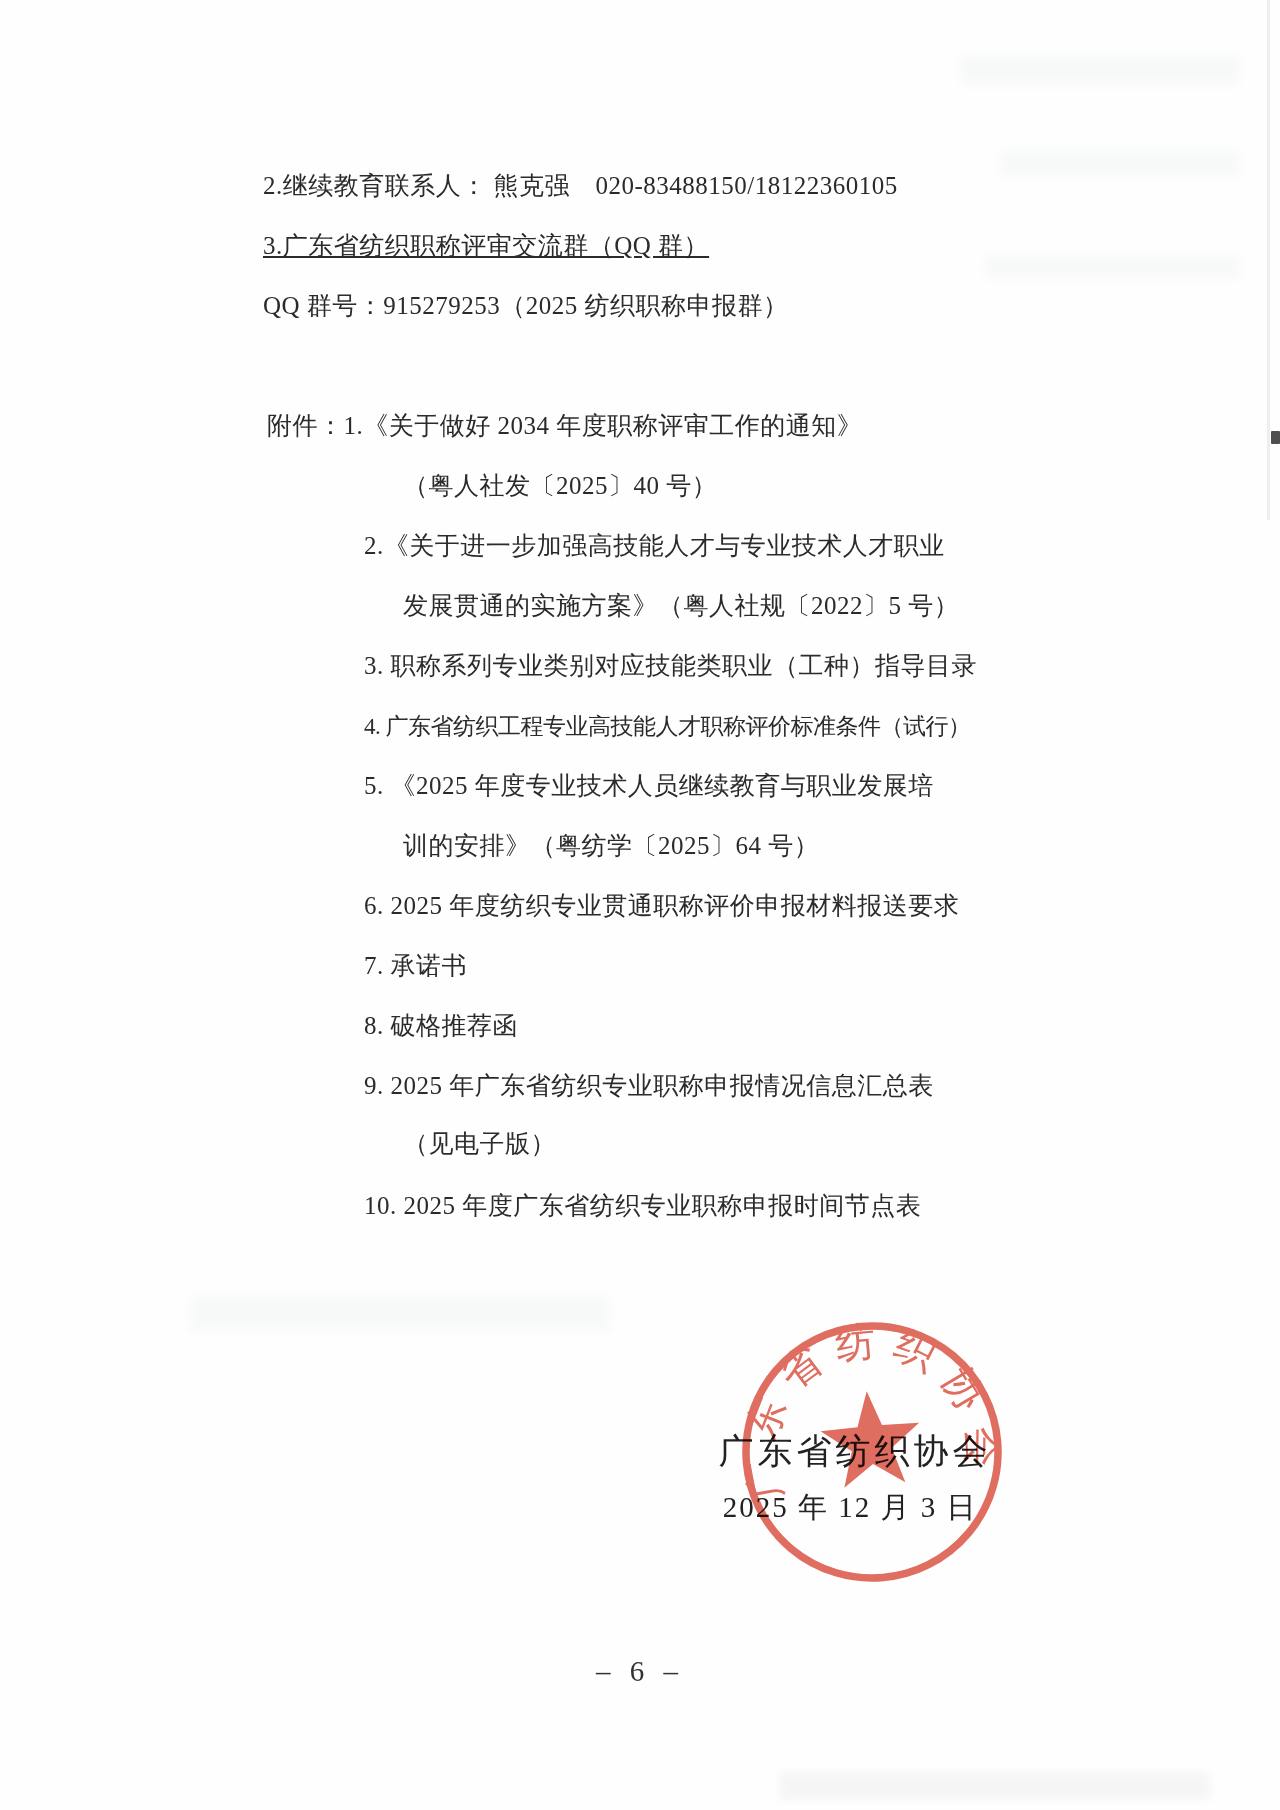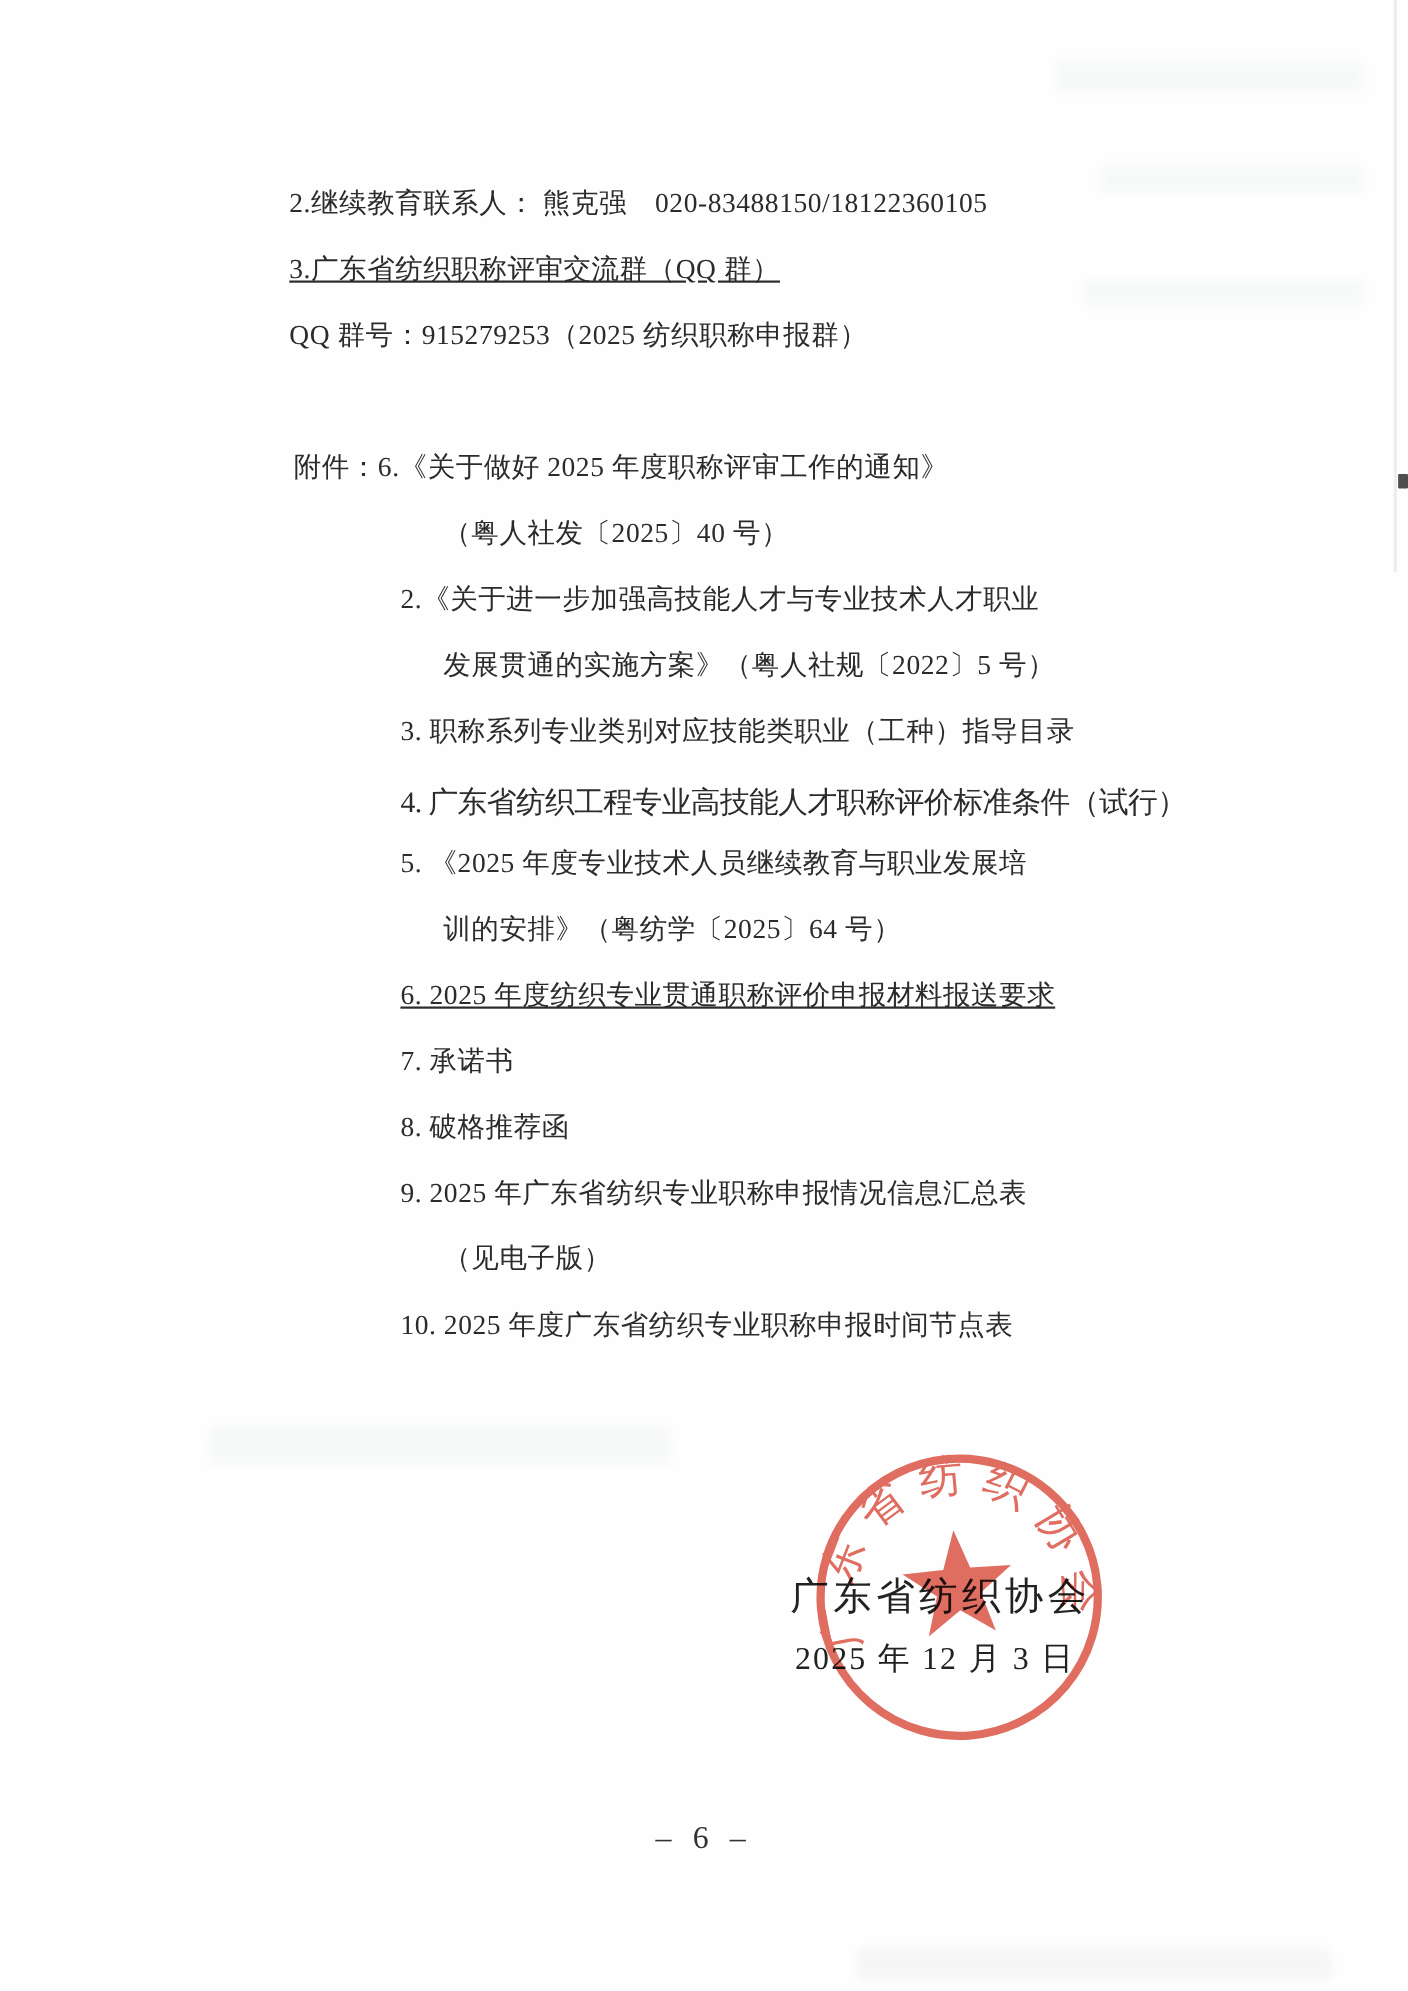--- a/index.html
+++ b/index.html
@@ -14,21 +14,21 @@
   .page{position:absolute;inset:0;}
   .doc-line{
     position:absolute;
     font-size:25px;
     line-height:1.15;
     white-space:pre;
     letter-spacing:0.5px;
     color:#2b2b2b;
   }
   .doc-line.condensed{
-    font-size:27px;
+    font-size:23px;
     letter-spacing:-0.5px;
   }
   
   .sig-org{
     position:absolute;left:655px;top:1428px;width:400px;
     text-align:center;font-size:35px;letter-spacing:4px;color:#222;
     white-space:pre;
   }
   .sig-date{
     position:absolute;left:630px;top:1488px;width:440px;
@@ -72,29 +72,29 @@
   <div class="ghost" style="left:985px;top:255px;width:255px;height:24px;"></div>
   <div class="ghost" style="left:190px;top:1296px;width:420px;height:36px;"></div>
   <div class="ghost dark" style="left:780px;top:1772px;width:430px;height:28px;"></div>
   <div class="edge-line"></div>
   <div class="speck"></div>
 
   <div class="doc-line" style="left:263px;top:172px;">2.继续教育联系人： 熊克强　020-83488150/18122360105</div>
   <div class="doc-line" style="left:263px;top:232px;text-decoration:underline;">3.广东省纺织职称评审交流群（QQ 群）</div>
   <div class="doc-line" style="left:263px;top:292px;">QQ 群号：915279253（2025 纺织职称申报群）</div>
 
-  <div class="doc-line" style="left:267px;top:412px;">附件：6.《关于做好 2025 年度职称评审工作的通知》</div>
+  <div class="doc-line" style="left:267px;top:412px;">附件：1.《关于做好 2034 年度职称评审工作的通知》</div>
   <div class="doc-line" style="left:403px;top:472px;">（粤人社发〔2025〕40 号）</div>
   <div class="doc-line" style="left:364px;top:532px;">2.《关于进一步加强高技能人才与专业技术人才职业</div>
   <div class="doc-line" style="left:403px;top:592px;">发展贯通的实施方案》（粤人社规〔2022〕5 号）</div>
   <div class="doc-line" style="left:364px;top:652px;">3. 职称系列专业类别对应技能类职业（工种）指导目录</div>
   <div class="doc-line condensed" style="left:364px;top:714px;">4. 广东省纺织工程专业高技能人才职称评价标准条件（试行）</div>
   <div class="doc-line" style="left:364px;top:772px;">5. 《2025 年度专业技术人员继续教育与职业发展培</div>
   <div class="doc-line" style="left:403px;top:832px;text-align:center;">训的安排》（粤纺学〔2025〕64 号）</div>
-  <div class="doc-line" style="left:364px;top:892px;text-decoration:underline;">6. 2025 年度纺织专业贯通职称评价申报材料报送要求</div>
+  <div class="doc-line" style="left:364px;top:892px;">6. 2025 年度纺织专业贯通职称评价申报材料报送要求</div>
   <div class="doc-line" style="left:364px;top:952px;">7. 承诺书</div>
   <div class="doc-line" style="left:364px;top:1012px;">8. 破格推荐函</div>
   <div class="doc-line" style="left:364px;top:1072px;">9. 2025 年广东省纺织专业职称申报情况信息汇总表</div>
   <div class="doc-line" style="left:403px;top:1132px;font-family:Liberation Mono, monospace;">（见电子版）</div>
   <div class="doc-line" style="left:364px;top:1192px;">10. 2025 年度广东省纺织专业职称申报时间节点表</div>
 
   <div class="sig-org">广东省纺织协会</div>
   <div class="sig-date">2025 年 12 月 3 日</div>
 
   <svg class="seal" viewBox="0 0 280 280">

